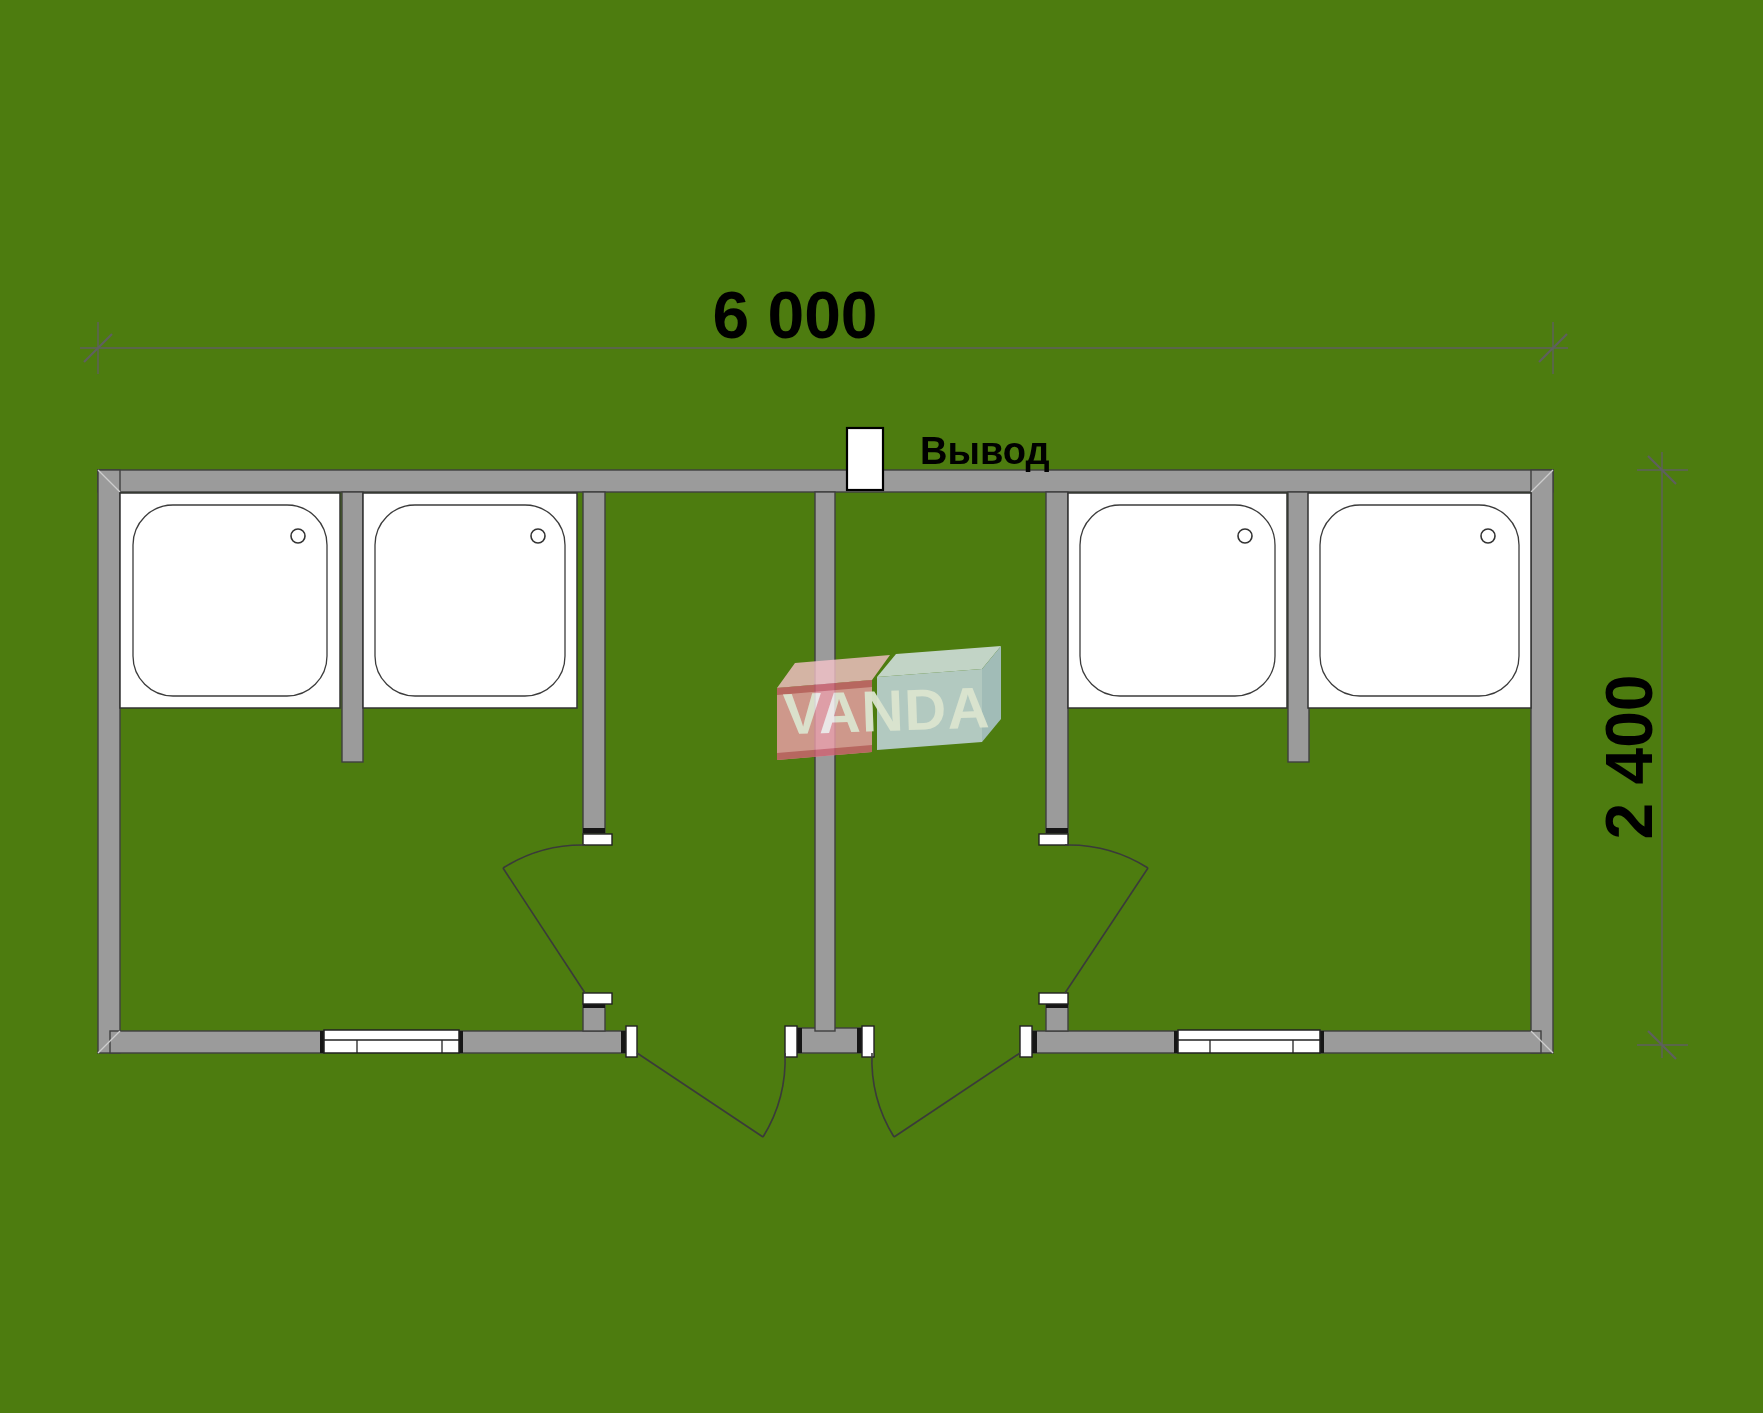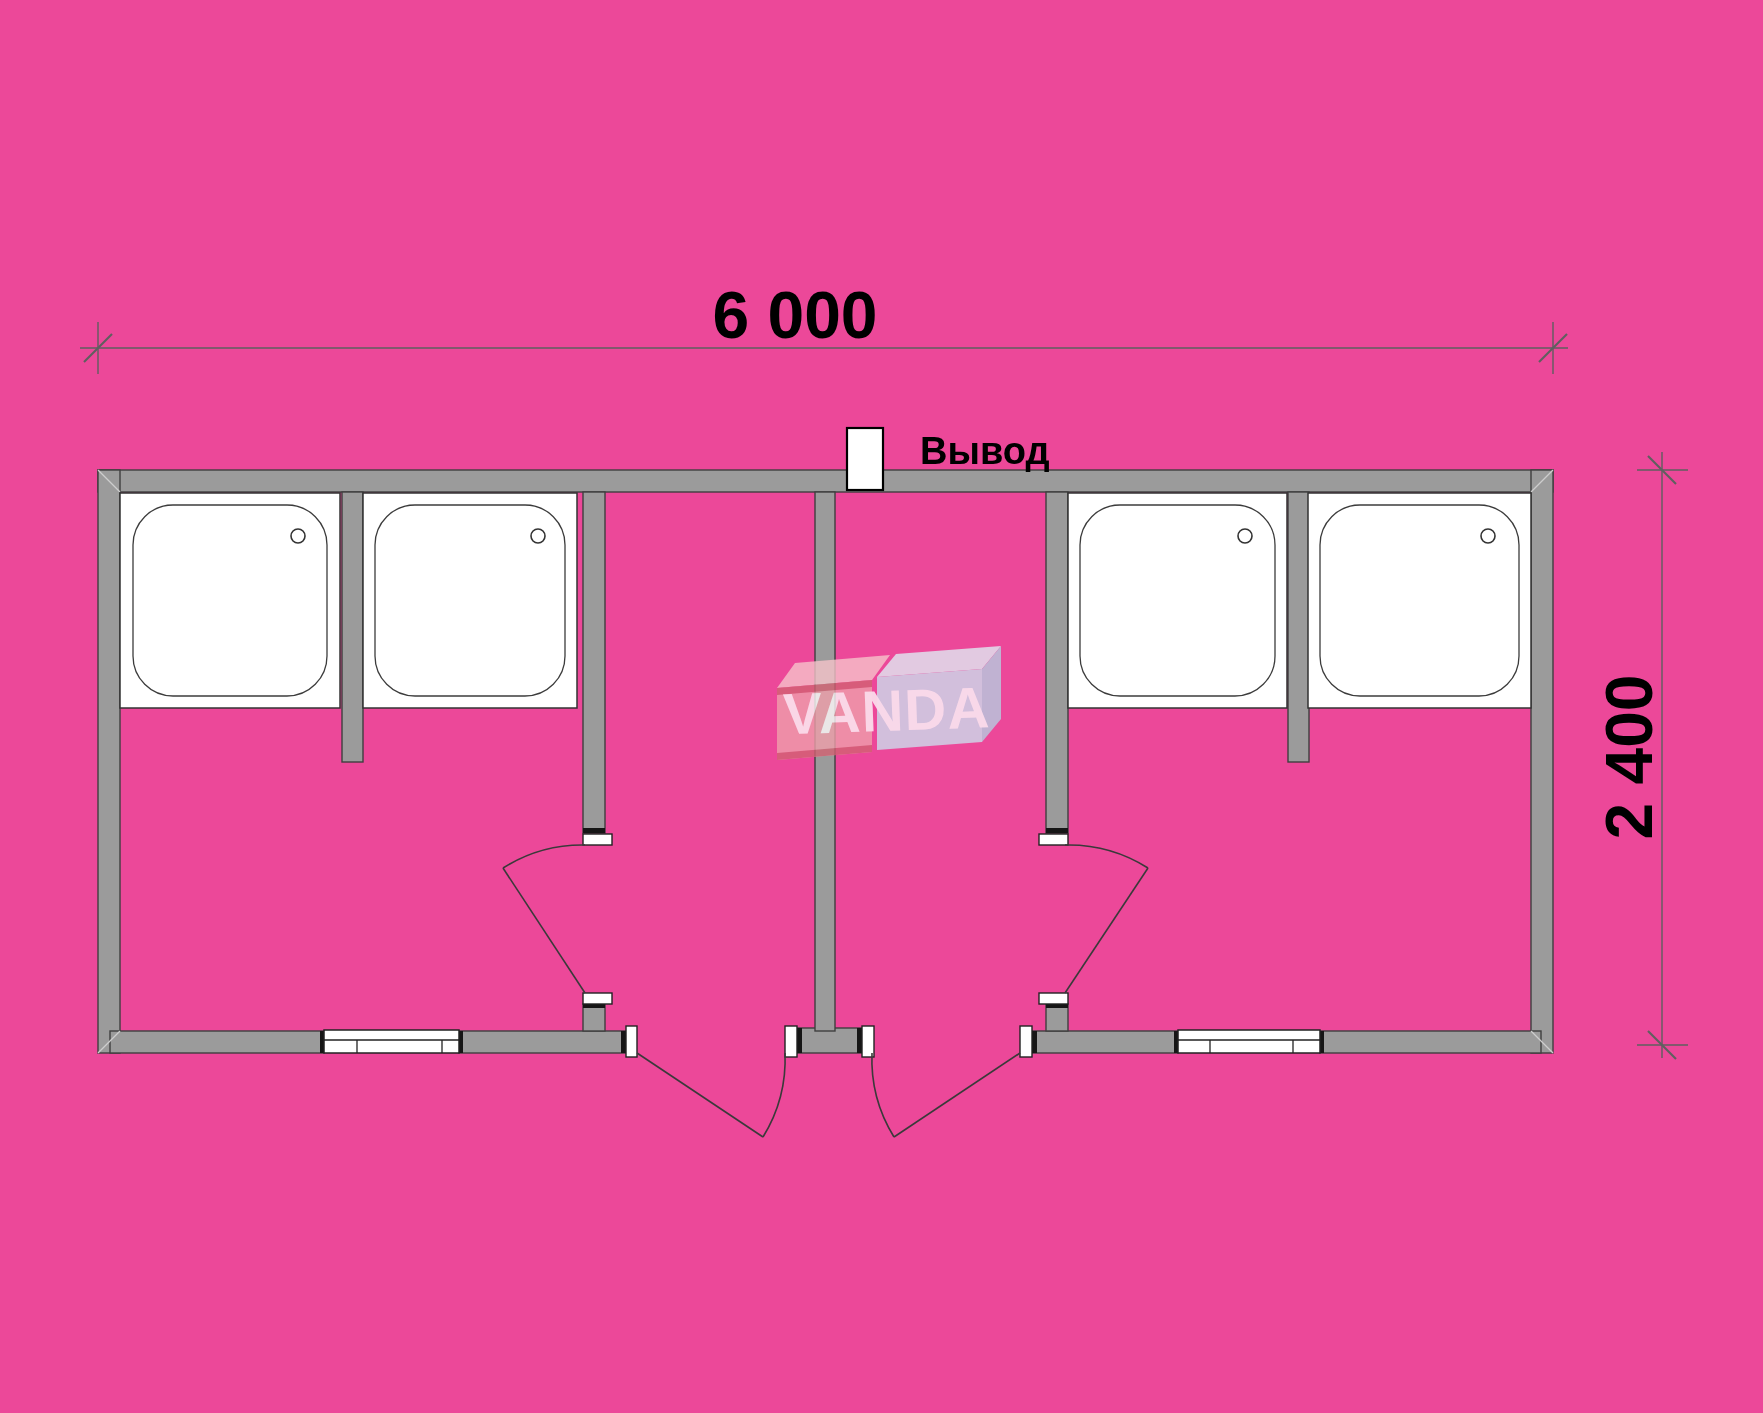--- a/index.html
+++ b/index.html
@@ -1,16 +1,16 @@
 <!DOCTYPE html>
 <html><head>
 <meta charset="utf-8">
 <style>
   html,body{margin:0;padding:0;background:#ffffff;}
-  .canvas{position:relative;width:1763px;height:1413px;background:#ec4899;overflow:hidden;
+  .canvas{position:relative;width:1763px;height:1413px;background:#4d7c0f;overflow:hidden;
           font-family:"Liberation Sans", sans-serif;}
   svg{position:absolute;left:0;top:0;}
   
   .walls rect{stroke:#3f3f3f;stroke-width:1.4;}
   .caps rect{stroke:none;}
   .miter line{stroke:#cdcdcd;stroke-width:1.3;}
   
   .tray-box{fill:#ffffff;stroke:#333333;stroke-width:1.5;}
   .tray-inner{fill:#ffffff;stroke:#3c3c3c;stroke-width:1.3;}
   .drain{fill:#ffffff;stroke:#333333;stroke-width:1.6;}

